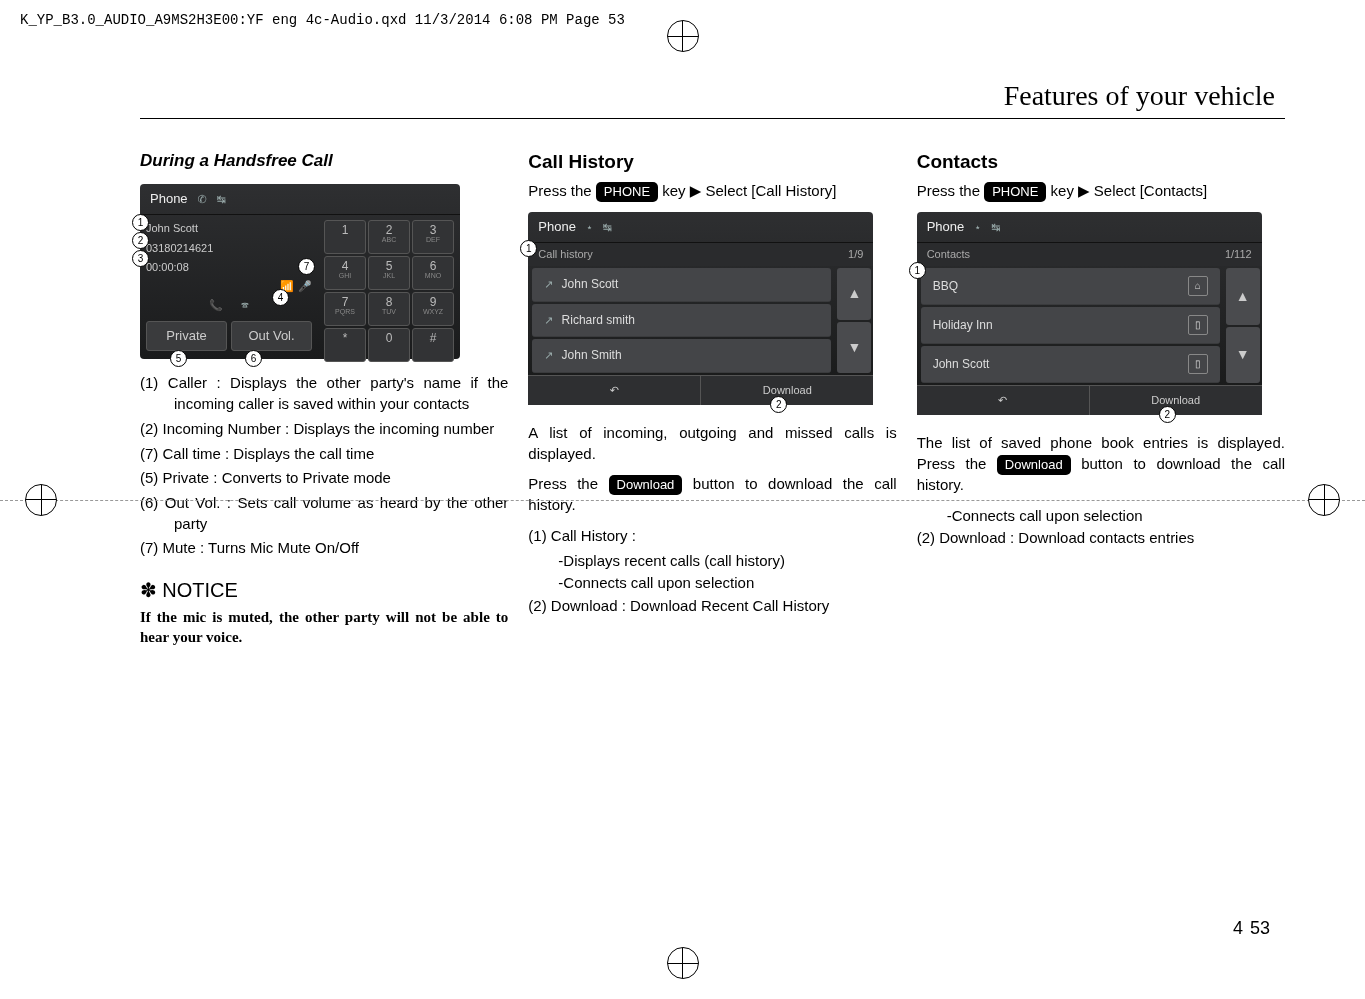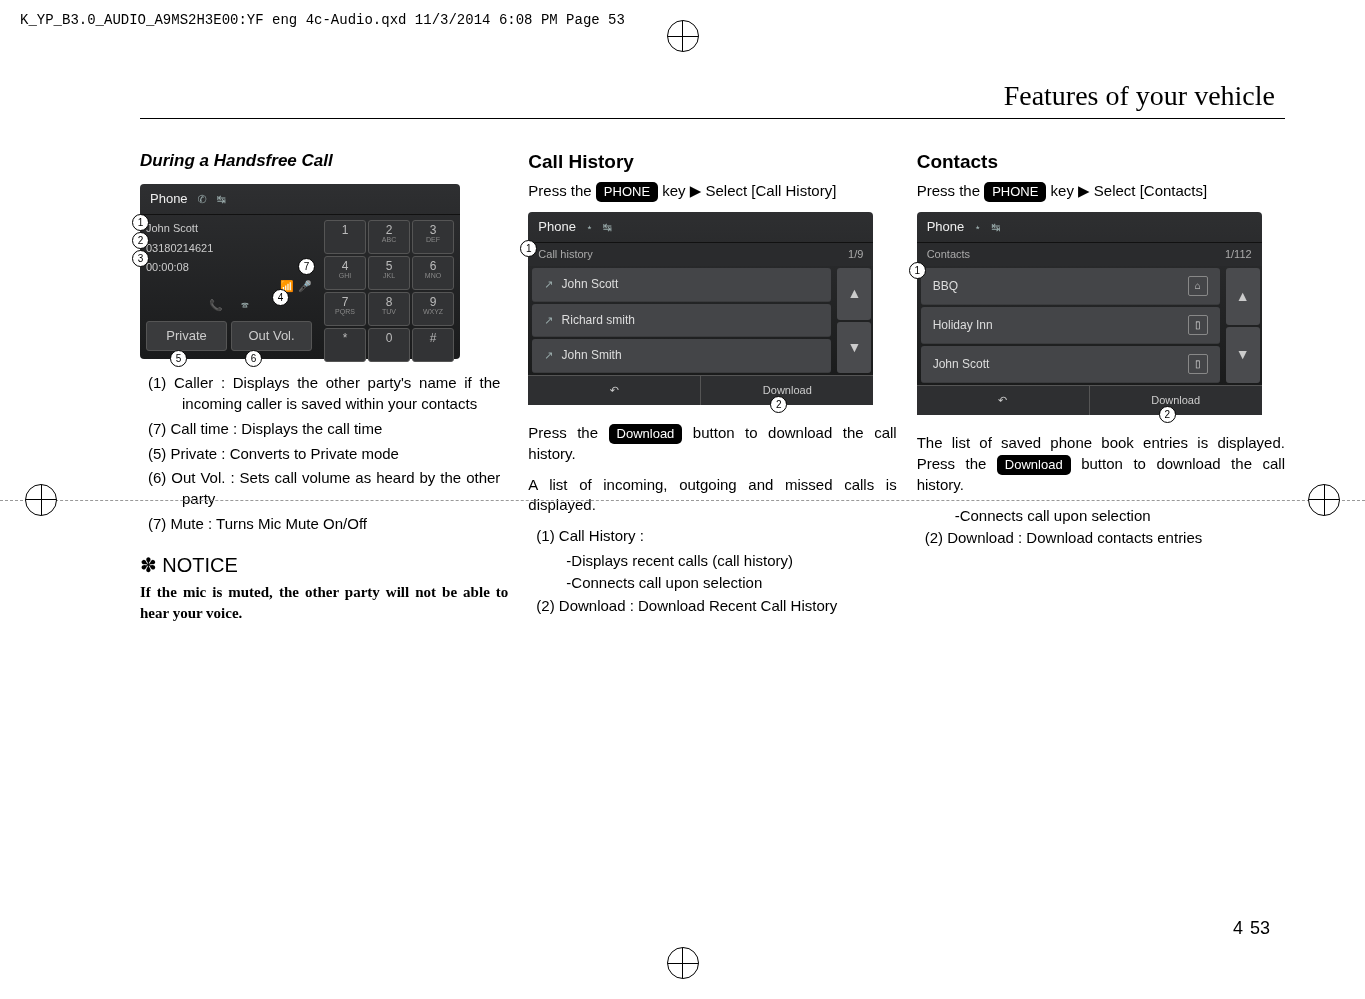--- a/index.html
+++ b/index.html
@@ -67,21 +67,21 @@
     padding: 1px 8px;
     font-size: 13px;
     vertical-align: middle;
   }
   .para {
     margin: 0 0 10px 0;
     text-align: justify;
   }
   .list {
     padding-left: 0;
-    margin: 10px 8px;
+    margin: 10px 0;
   }
   .list-item {
     text-align: justify;
     margin-bottom: 4px;
   }
   .list-indent {
     padding-left: 34px;
     text-indent: -34px;
   }
   .sub-indent {
@@ -366,20 +366,21 @@
             <div class="key"><span>9</span><span class="sub">WXYZ</span></div>
             <div class="key"><span>*</span><span class="sub"></span></div>
             <div class="key"><span>0</span><span class="sub"></span></div>
             <div class="key"><span>#</span><span class="sub"></span></div>
           </div>
         </div>
       </div>
 
       <div class="list">
         <div class="list-item list-indent">(1) Caller : Displays the other party's name if the incoming caller is saved within your contacts</div>
+        <div class="list-item list-indent">(2) Incoming Number : Displays the incoming number</div>
         <div class="list-item list-indent">(7) Call time : Displays the call time</div>
         <div class="list-item list-indent">(5) Private : Converts to Private mode</div>
         <div class="list-item list-indent">(6) Out Vol. : Sets call volume as heard by the other party</div>
         <div class="list-item list-indent">(7) Mute : Turns Mic Mute On/Off</div>
       </div>
 
       <div class="notice-head">✽ NOTICE</div>
       <div class="notice-body">If the mic is muted, the other party will not be able to hear your voice.</div>
     </div>
 
@@ -422,24 +423,24 @@
           </div>
         </div>
         <div class="ls-footer">
           <div class="ls-fbtn">
               <span>↶</span>
             </div>
           <div class="ls-fbtn">Download</div>
         </div>
       </div>
 
+      <p class="para">A list of incoming, outgoing and missed calls is displayed.</p>
       <p class="para">
         <span>Press the </span><span class="key-badge">Download</span><span> button to download the call history.</span>
       </p>
-      <p class="para">A list of incoming, outgoing and missed calls is displayed.</p>
 
       <div class="list">
         <div class="list-item list-indent">(1) Call History :</div>
         <div class="list-item sub-indent" style="margin-left:22px;">-Displays recent calls (call history)</div>
         <div class="list-item sub-indent" style="margin-left:22px;">-Connects call upon selection</div>
         <div class="list-item list-indent">(2) Download : Download Recent Call History</div>
       </div>
     </div>
 
     <div class="col">

